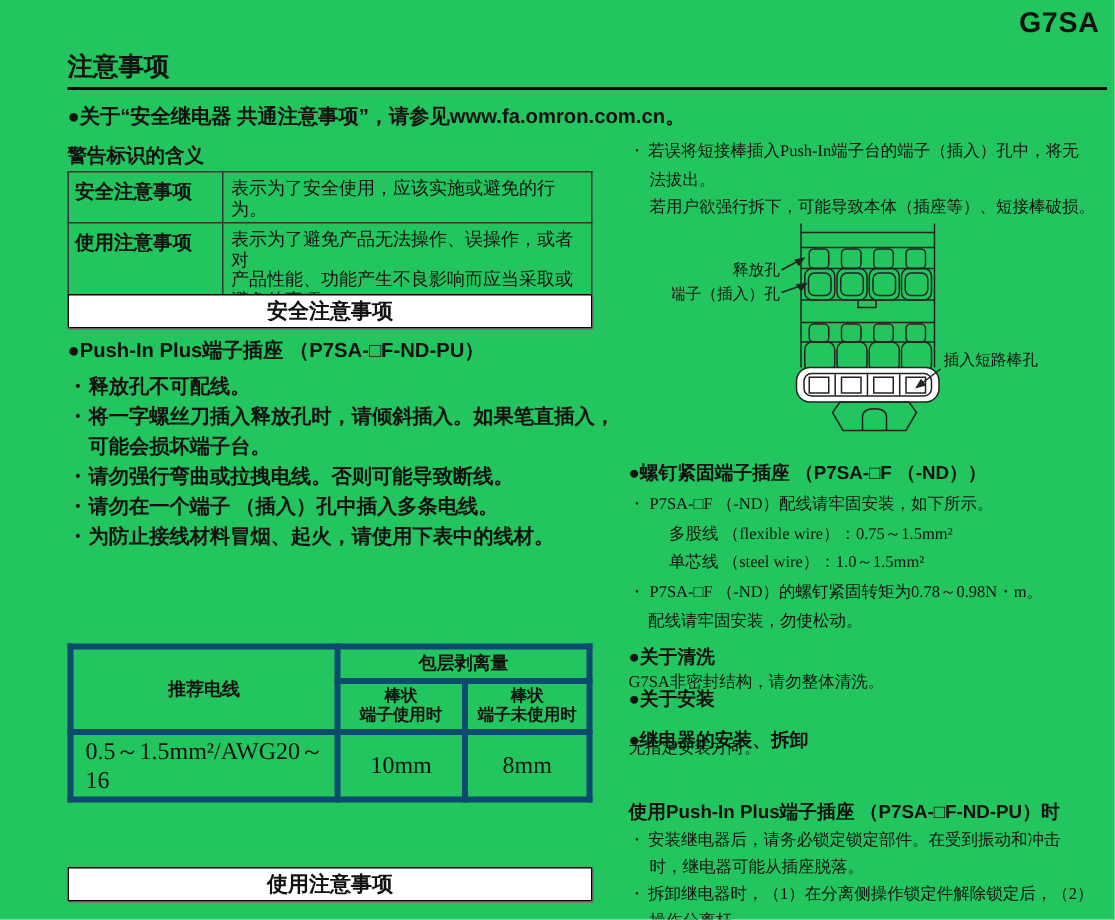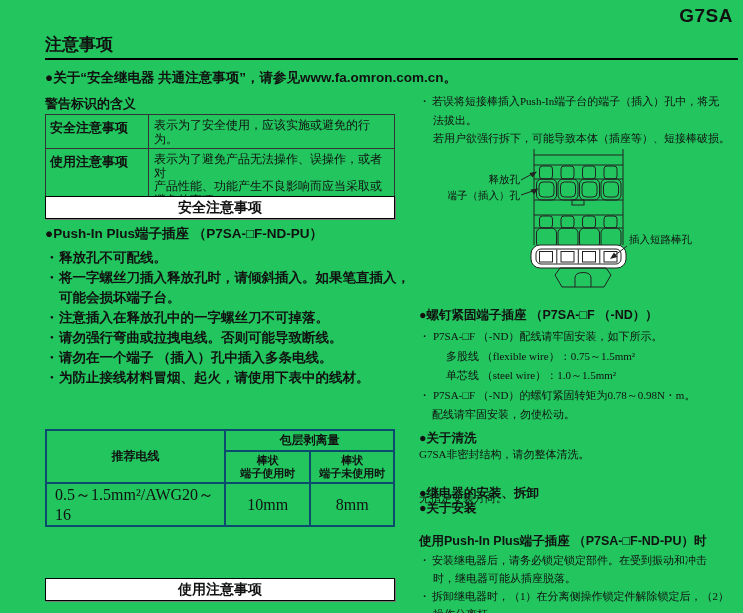--- a/index.html
+++ b/index.html
@@ -42,21 +42,21 @@
   .cont{text-indent:0;}
 
   .main-bullets{position:absolute;left:45px;top:248px;width:372px;
     font-size:13.5px;line-height:20px;font-weight:bold;}
   .after-table{position:absolute;left:45px;top:494px;width:372px;
     font-size:13.5px;line-height:20.5px;}
 
   .hl{background:#b8d0ea;box-shadow:0 0 0 1px #6f94bd;}
 
   .wire-table{position:absolute;left:45px;top:429px;width:350px;}
-  .wire-table td{border:2px solid #0c4a6e;text-align:center;vertical-align:middle;}
+  .wire-table td{border:4px solid #0c4a6e;text-align:center;vertical-align:middle;}
   .wire-table .h{font:bold 12px "Liberation Sans",sans-serif;}
   .wire-table .sub{font:bold 11px "Liberation Sans",sans-serif;line-height:13px;
     white-space:pre-line;height:28px;}
   .wire-table .group{height:15px;}
   .wire-table .c1{width:181px;}
   .wire-table .c2{width:85px;}
   .wire-table .c3{width:84px;}
   .wire-table .d{font-size:16px;height:20px;}
   .wire-table .dleft{text-align:left;padding-left:8px;}
 
@@ -73,21 +73,21 @@
     font:bold 12.5px "Liberation Sans",sans-serif;}
   .screw-heading{top:307px;}
   .screw-block{position:absolute;left:419px;top:327px;width:326px;
     font-size:11px;line-height:19.6px;}
   .r-li{padding-left:13px;text-indent:-13px;white-space:pre-line;}
   .r-ind{padding-left:27px;}
   .r-cont{padding-left:13px;}
 
   .clean-h{top:430px;}
   .clean-t{position:absolute;left:419px;top:447px;font-size:11px;font-family:Liberation Serif, serif;}
-  .mount-h{top:500px;}
+  .mount-h{top:458px;}
   .mount-t{position:absolute;left:419px;top:491px;font-size:11px;}
   .relay-h{top:485px;}
   .relay-sub{top:533px;}
   .relay-bullets{position:absolute;left:419px;top:551px;width:326px;
     font-size:11px;line-height:18px;}
   .relay-bullets li{padding-left:13px;text-indent:-13px;}
   .relay-bullets .bm{width:13px;}
 </style>
 </head>
 <body>
@@ -117,21 +117,20 @@
     </table>
 
   <div class="box-heading safety-box">安全注意事项</div>
 
   <div class="pushin-heading">●Push-In Plus端子插座 （P7SA-□F-ND-PU）</div>
 
   <ul class="bullets main-bullets">
     <li><span class="bm">・</span><span>释放孔不可配线。</span></li>
     <li><span class="bm">・</span><span>将一字螺丝刀插入释放孔时，请倾斜插入。如果笔直插入，
 可能会损坏端子台。</span></li>
-    <li><span class="bm">・</span><span>注意插入在释放孔中的一字螺丝刀不可掉落。</span></li>
     <li><span class="bm">・</span><span>请勿强行弯曲或拉拽电线。否则可能导致断线。</span></li>
     <li><span class="bm">・</span><span>请勿在一个端子 （插入）孔中插入多条电线。</span></li>
     <li><span class="bm">・</span><span>为防止接线材料冒烟、起火，请使用下表中的线材。</span></li>
   </ul>
 
   <table class="wire-table">
     <tbody>
         <tr>
       <td class="h c1" rowspan="2">推荐电线</td>
       <td class="h group" colspan="2">包层剥离量</td>

